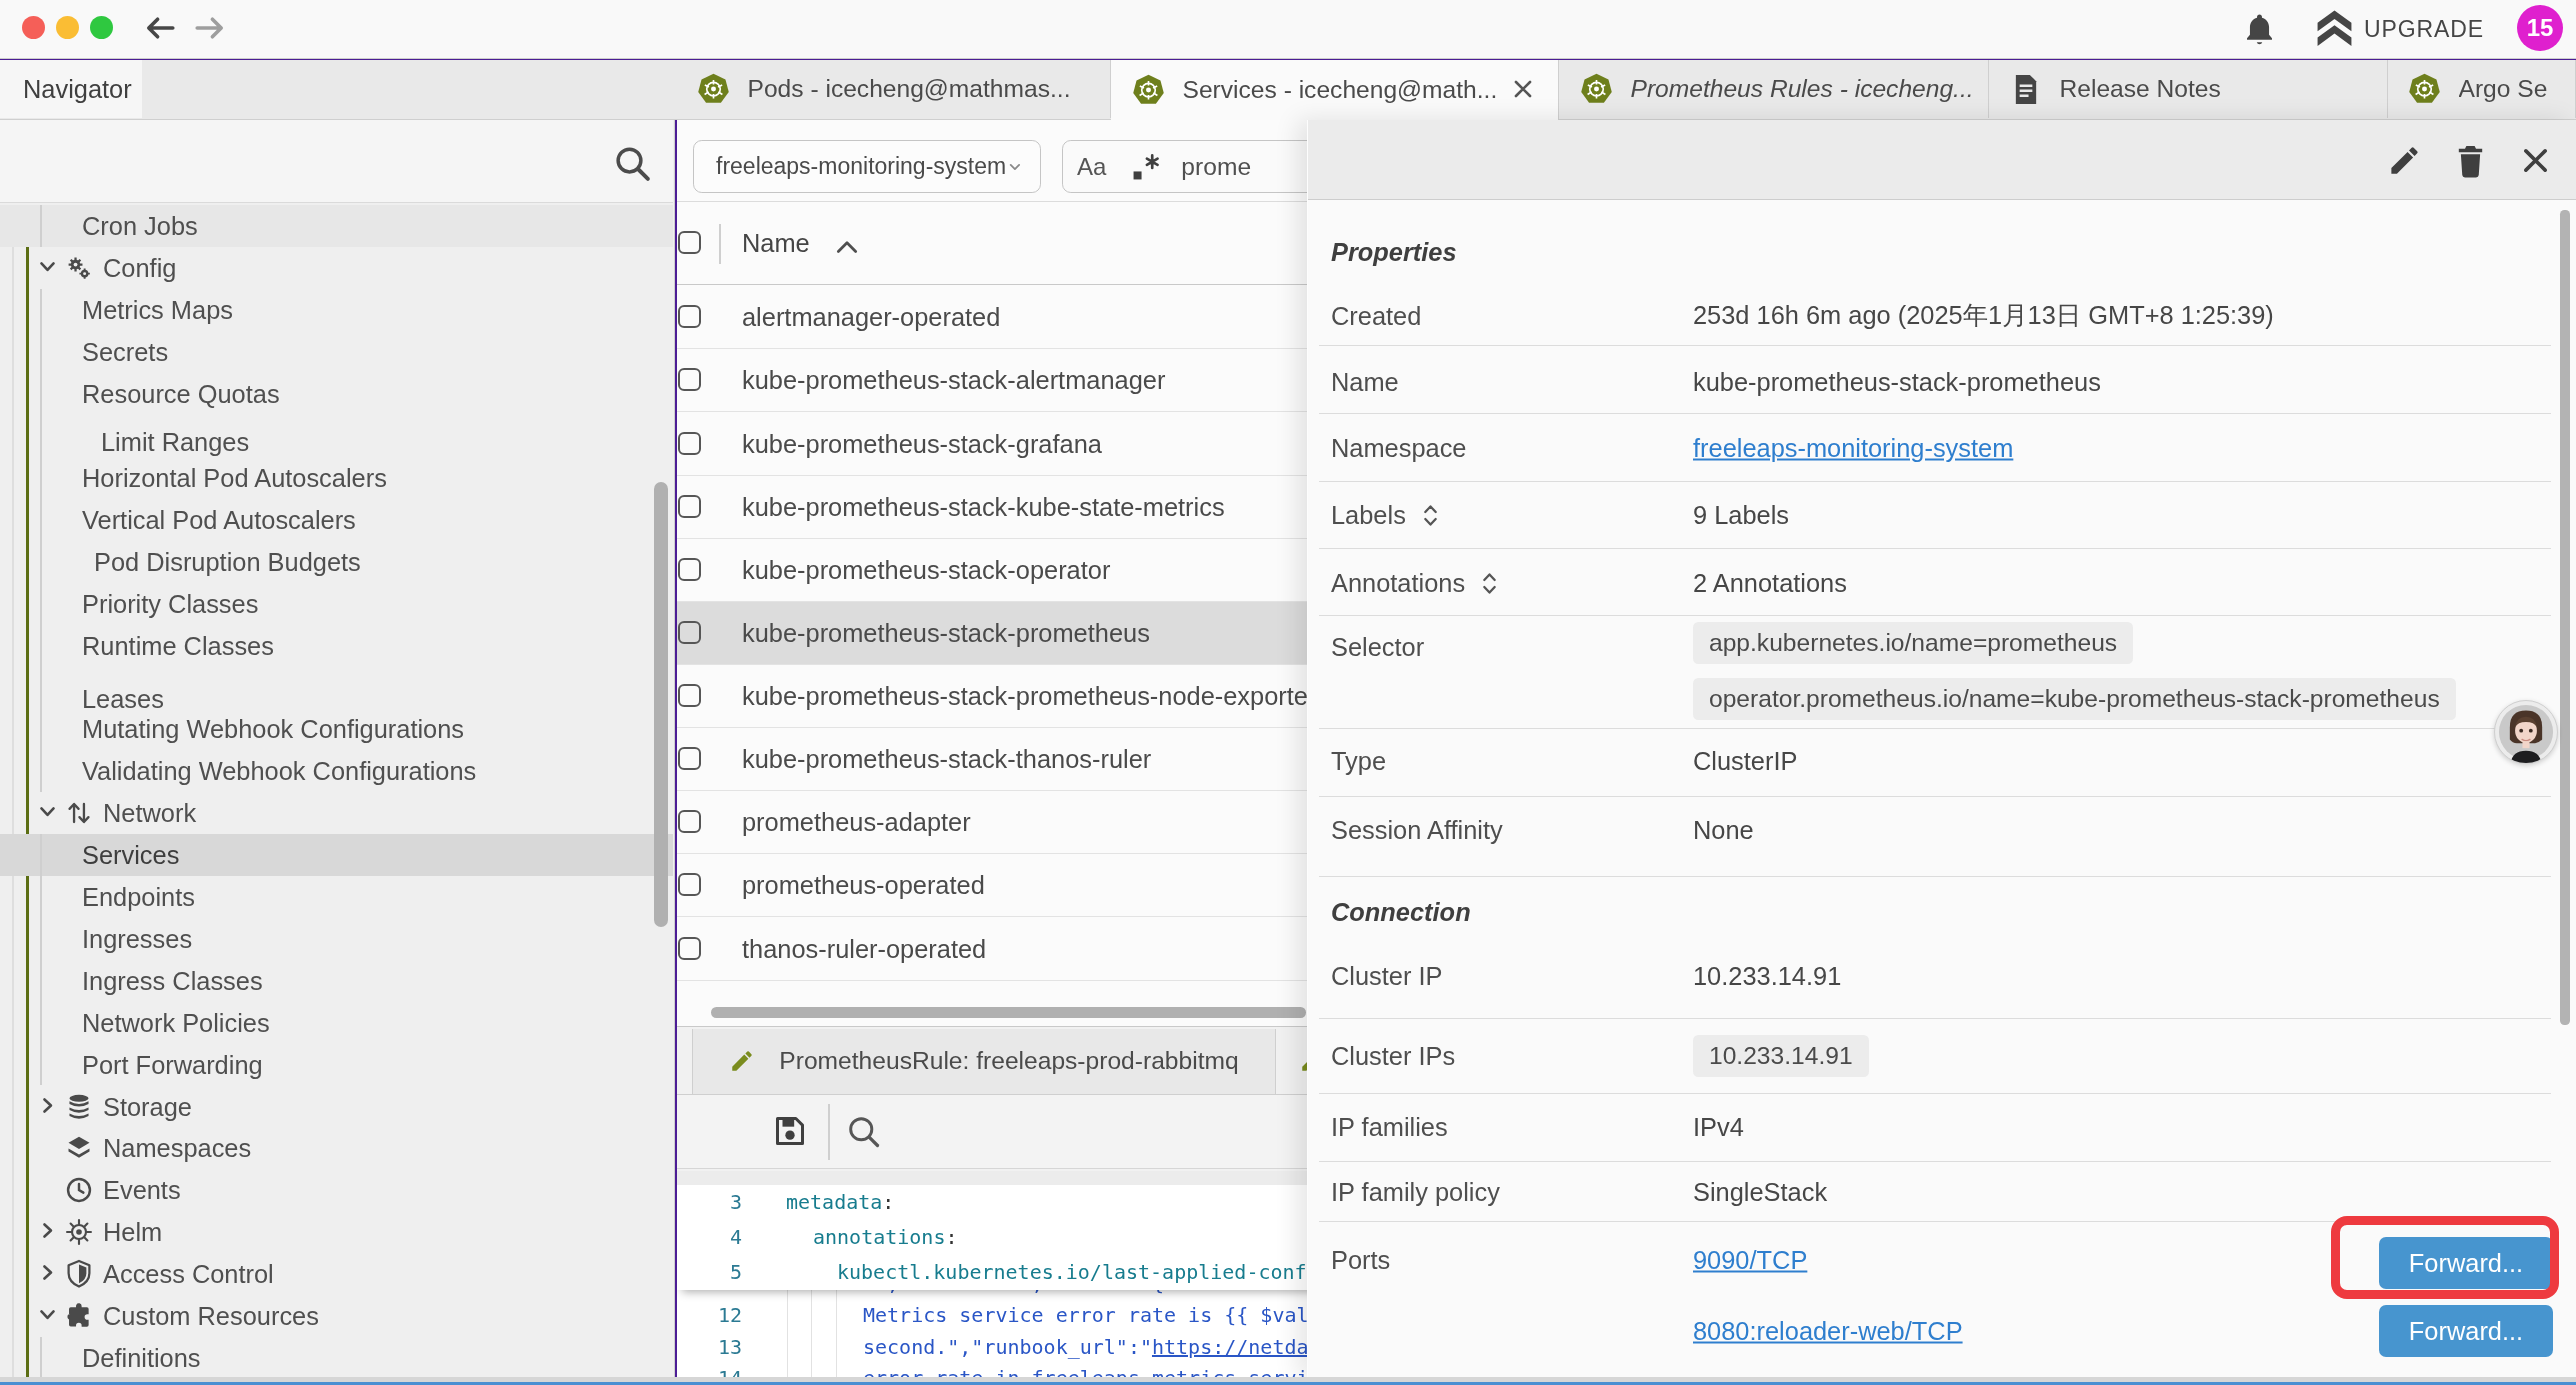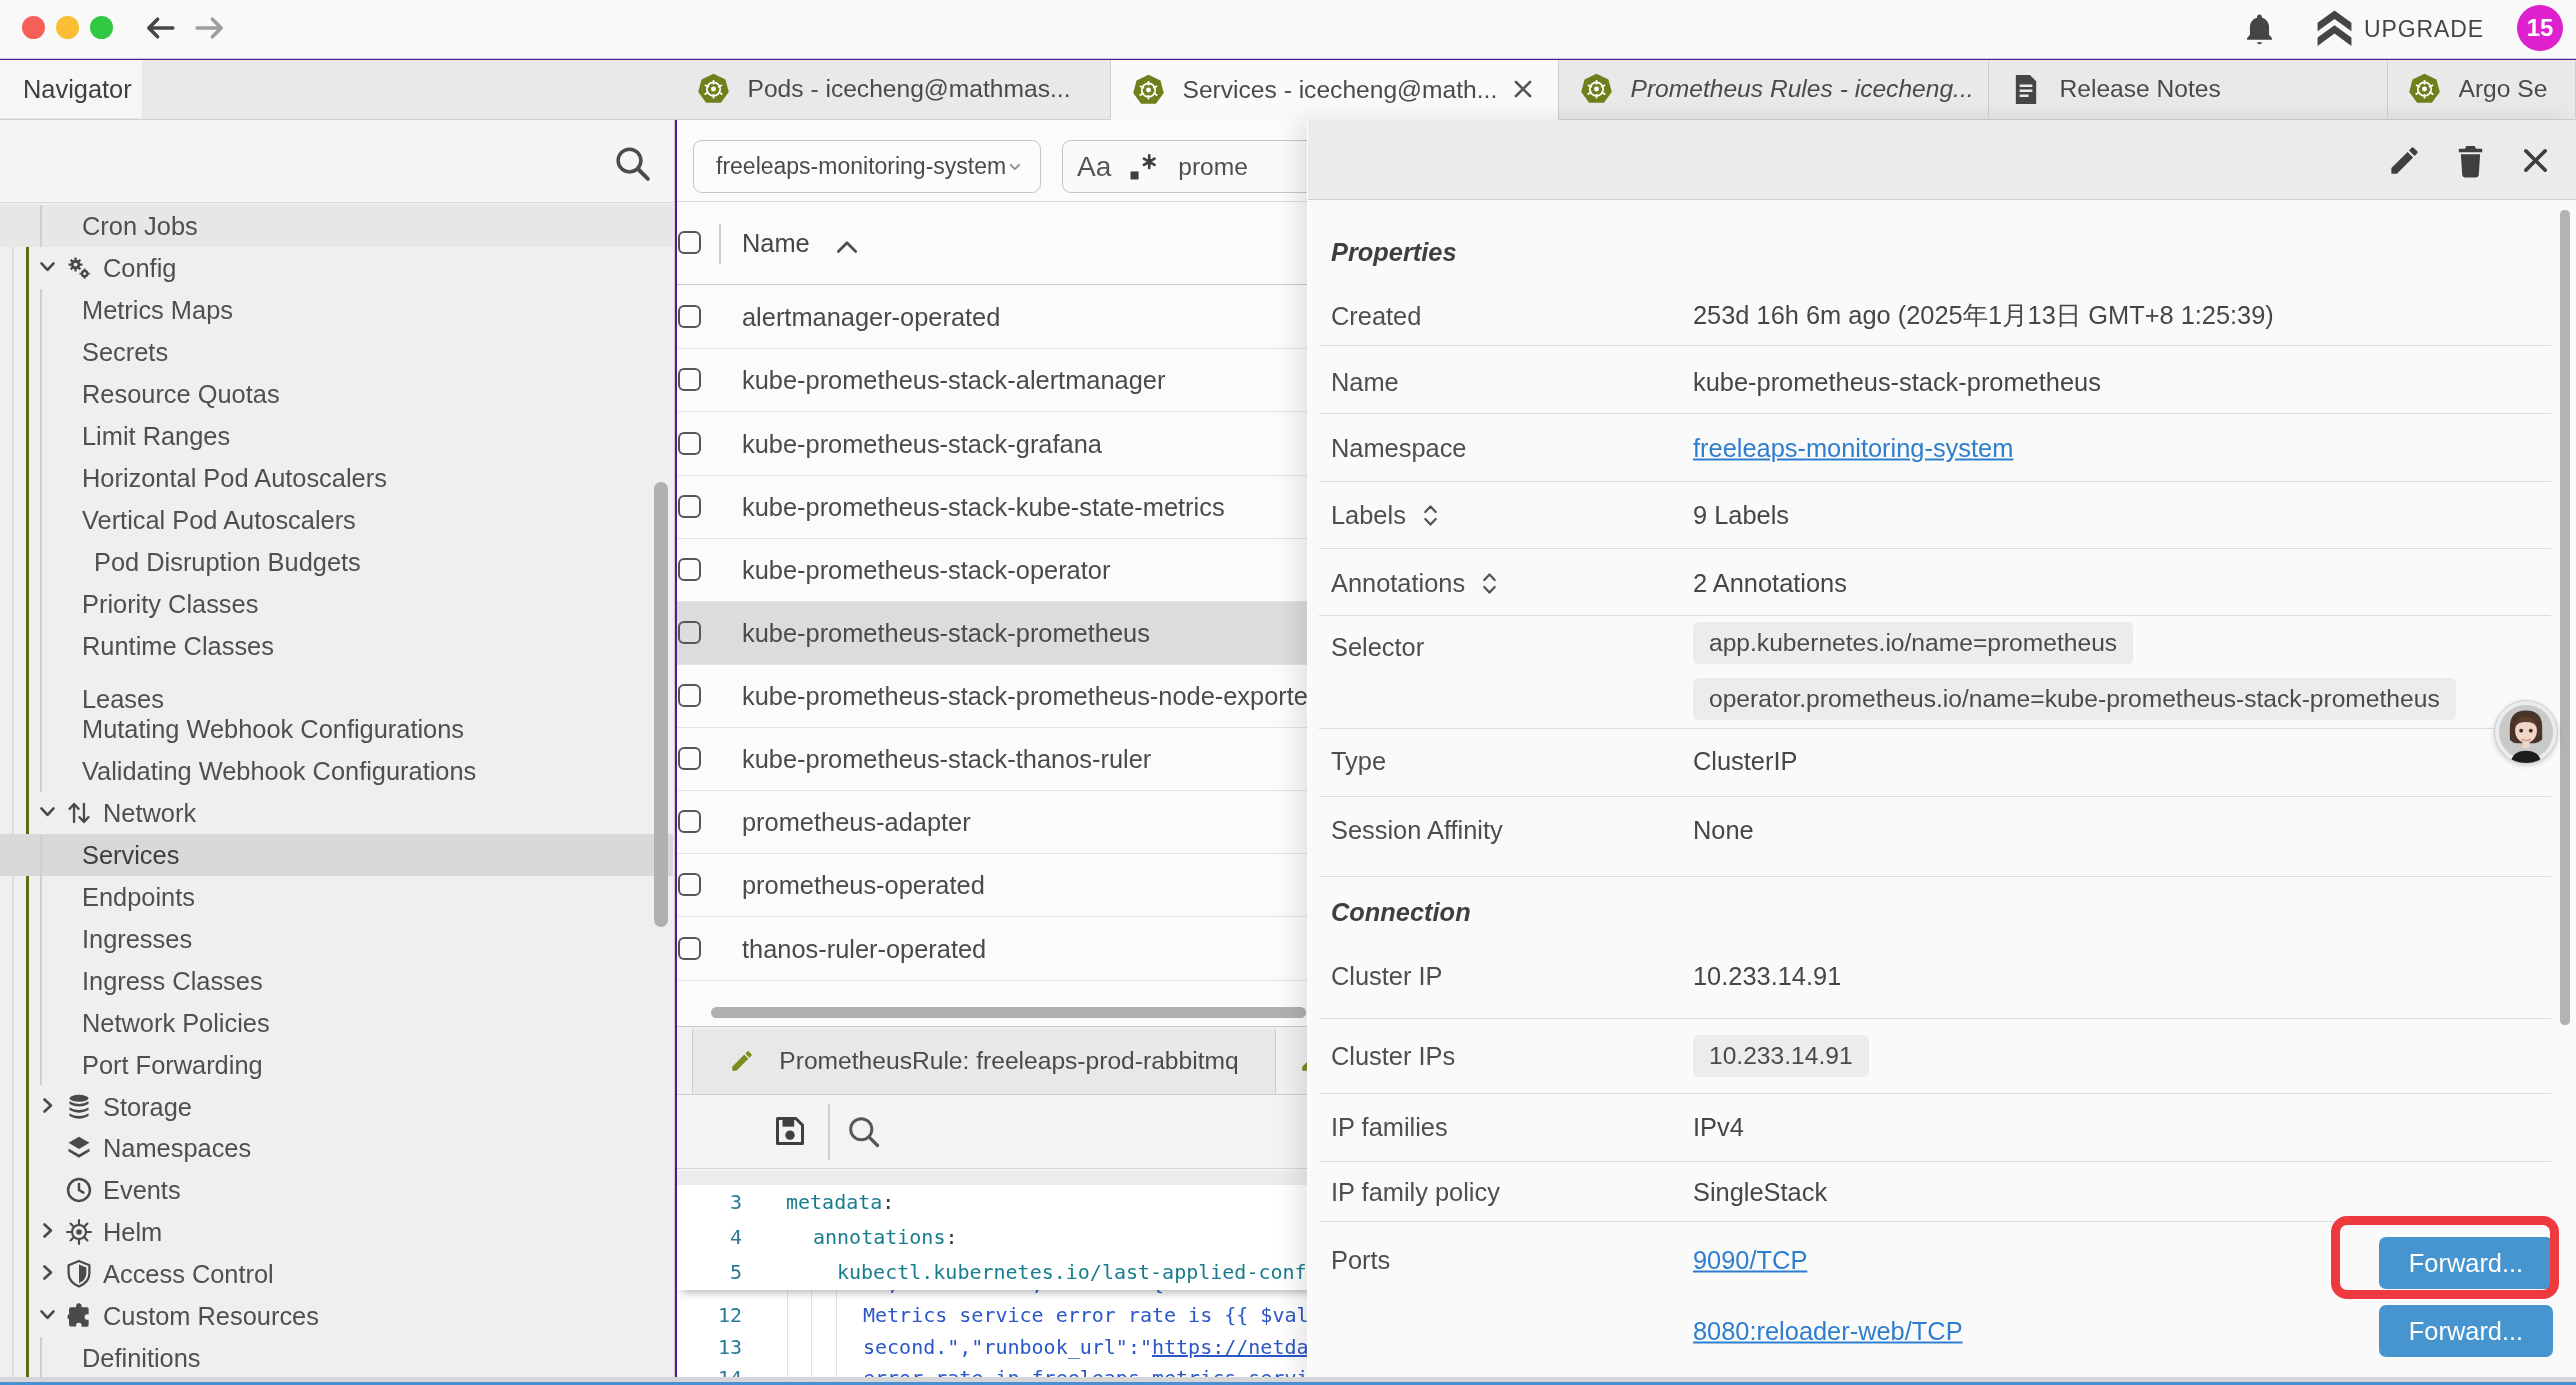--- a/index.html
+++ b/index.html
@@ -46,21 +46,21 @@
   .tree-row.selected .tree-label { color:#3d3d3d; }
   .child-guide { position:absolute; left:40px; width:1.8px; background:#cfcfcf; }
   .side-scroll { left:654px; width:14px; border-radius:7px; background:var(--c-scrollbar); }
 
   
   .main { left:677px; top:120px; width:1899px; height:1258px; background:var(--c-main-bg); overflow:hidden; }
   .main-toolbar { left:0; top:0; width:1899px; height:82px; border-bottom:1.8px solid #dcdcdc; background:var(--c-main-bg); }
   .ns-select { left:16px; top:20px; width:348px; height:53px; background:#fcfcfc; border:1.8px solid var(--c-input-border); border-radius:8.8px; display:flex; align-items:center; padding:0 16px 0 22px; }
   .ns-select .sel-label { font-size:23px; white-space:nowrap; color:#4a4a4a; flex:1 1 auto; }
   .search-box { left:385px; top:20px; width:289px; height:53px; background:#fafafa; border:1.8px solid var(--c-input-border); border-radius:8.8px; display:flex; align-items:center; padding:0 14px; }
-  .sb-aa { font-size:28px; color:#555; margin-right:16px; }
+  .sb-aa { font-size:24px; color:#555; margin-right:24px; }
   .sb-regex { margin-right:19px; }
   .sb-value { font-size:24.6px; color:#4f4f4f; }
 
   
   .table { left:0; top:83px; width:1899px; }
   .thead { left:0; top:0; width:1899px; height:82px; border-bottom:1.8px solid #c9c9c9; }
   .checkbox { position:absolute; left:0.9px; width:23px; height:23px; border:2.6px solid #565656; border-radius:6.1px; }
   .cb-wrap { position:absolute; left:0; width:49px; height:100%; }
   .col-sep { position:absolute; left:42px; top:21px; width:1.8px; height:40px; background:#cfcfcf; }
   .th-label { position:absolute; left:65px; font-size:25.4px; color:#454545; }
@@ -238,21 +238,21 @@
           </div>
           <div class="abs tree-row child" style="top: 84px; height: 42px;">
             <span class="tree-label">Metrics Maps</span>
           </div>
           <div class="abs tree-row child" style="top: 126px; height: 42px;">
             <span class="tree-label">Secrets</span>
           </div>
           <div class="abs tree-row child" style="top: 168px; height: 42px;">
             <span class="tree-label">Resource Quotas</span>
           </div>
-          <div class="abs tree-row child" style="top: 210px; height: 42px;">
+          <div class="abs tree-row child" style="top: 216px; height: 42px; padding-left: 19px;">
             <span class="tree-label">Limit Ranges</span>
           </div>
           <div class="abs tree-row child" style="top: 252px; height: 42px;">
             <span class="tree-label">Horizontal Pod Autoscalers</span>
           </div>
           <div class="abs tree-row child" style="top: 294px; height: 42px;">
             <span class="tree-label">Vertical Pod Autoscalers</span>
           </div>
           <div class="abs tree-row child" style="top: 336px; height: 42px; padding-left: 12px;">
             <span class="tree-label">Pod Disruption Budgets</span>

